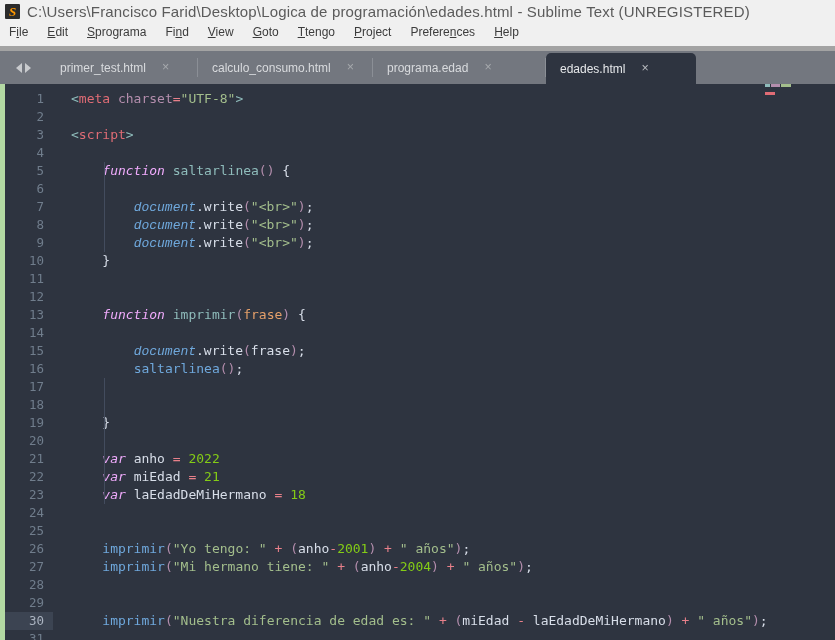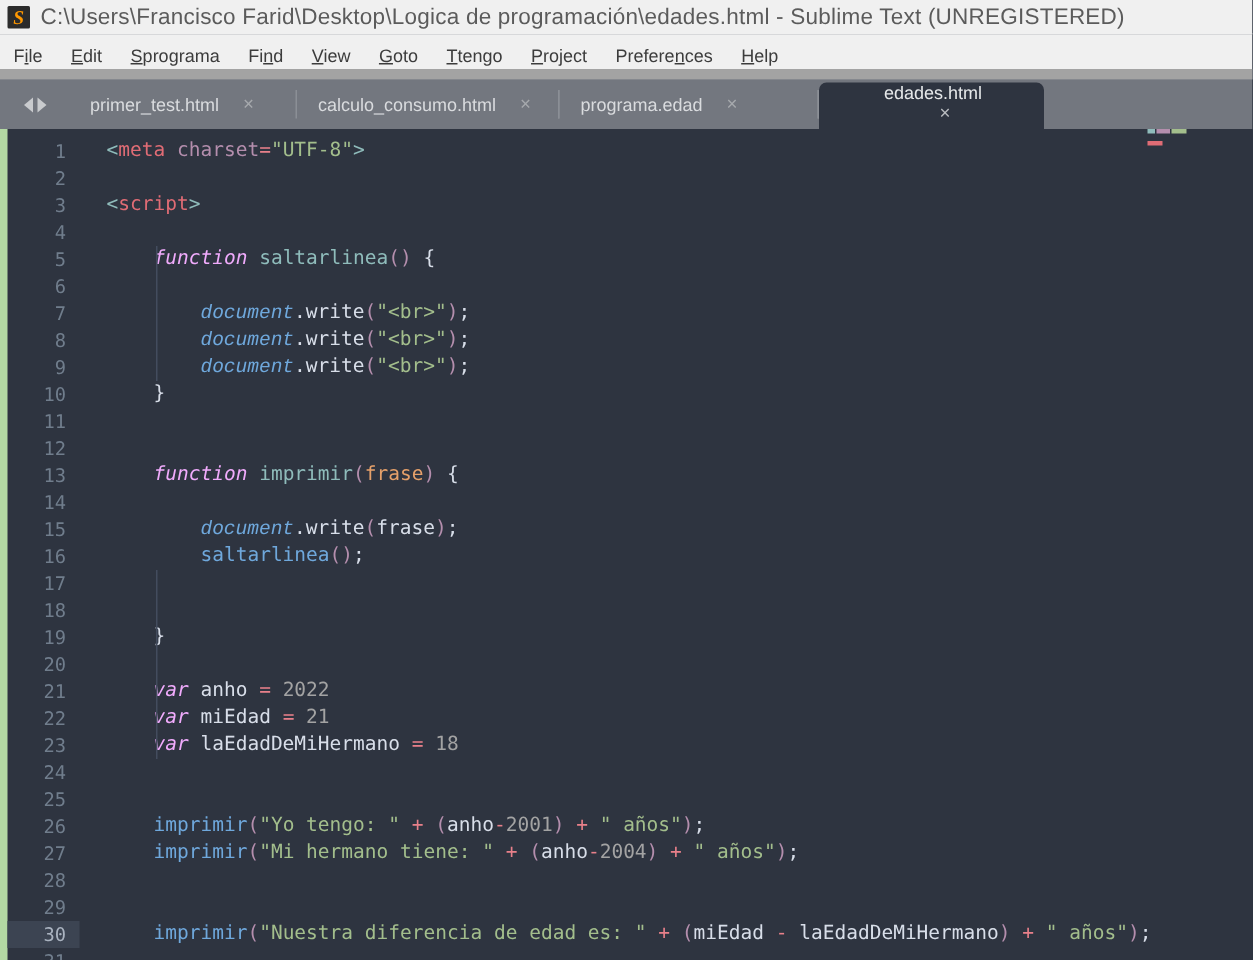--- a/index.html
+++ b/index.html
@@ -29,22 +29,22 @@
     line-height:15px;text-align:center;
   }
   .title-text{
     font-size:15px;color:#5b5b5b;white-space:nowrap;
     letter-spacing:0.01em;
   }
 
   
   .menubar{
     height:23px;flex:0 0 23px;background:#f0f0f0;
-    display:flex;align-items:flex-end;padding-left:9px;
-    border-bottom:7px solid #a3a3a3;
+    display:flex;align-items:flex-start;padding-left:9px;
+    border-bottom:5px solid #a3a3a3;
   }
   .menu-item{
     font-size:12px;color:#3c3c3c;margin-right:19px;
     white-space:nowrap;cursor:default;padding:2px 0;
   }
   .menu-item u{text-decoration:underline;}
 
   
   .tabbar{
     height:33px;flex:0 0 33px;background:#73777f;
@@ -69,21 +69,21 @@
     margin-left:16px;font-size:12.5px;color:#a6a9ad;
     font-family:"Liberation Sans",sans-serif;line-height:1;
   }
   .tab.inactive + .tab.inactive::before,
   .tab.inactive::after{
     content:"";position:absolute;right:0;top:7px;bottom:7px;width:1px;
     background:#8b8f96;
   }
   .tab.active{
     background:#2e3440;border-radius:5px 5px 0 0;
-    height:31px;margin-bottom:0;flex-direction:column;
+    height:31px;margin-bottom:0;
   }
   .tab.active::after{display:none;}
   .tab.active .label{color:#e6e8ea;}
   .tab.active .closex{color:#b9bcc0;}
 
   
   .editor{
     flex:1 1 auto;background:#2e3440;position:relative;overflow:hidden;
     display:flex;
   }
@@ -119,21 +119,21 @@
   .c-op      {color:#e8808a;}            
   .c-str     {color:#a3be8c;}            
   .c-kw      {color:#f0abfc;font-style:italic;}  
   .c-fn      {color:#8fbcbb;}            
   .c-param   {color:#e5a06a;}            
   .c-paren   {color:#b48ead;}            
   .c-brace   {color:#d8dee9;}            
   .c-obj     {color:#6fa8dc;font-style:italic;font-family:Liberation Mono, monospace;}  
   .c-prop    {color:#d8dee9;}            
   .c-call    {color:#6fa8dc;}            
-  .c-num     {color:#a3a3a3;}            
+  .c-num     {color:#84cc16;}            
   .c-plain   {color:#d8dee9;}
   .c-var     {color:#d8dee9;}
 
   .indent-guide{
     position:absolute;width:1px;background:#434c5e;
   }
 
   
   .minimap{
     position:absolute;right:0;top:0;width:74px;height:100%;

